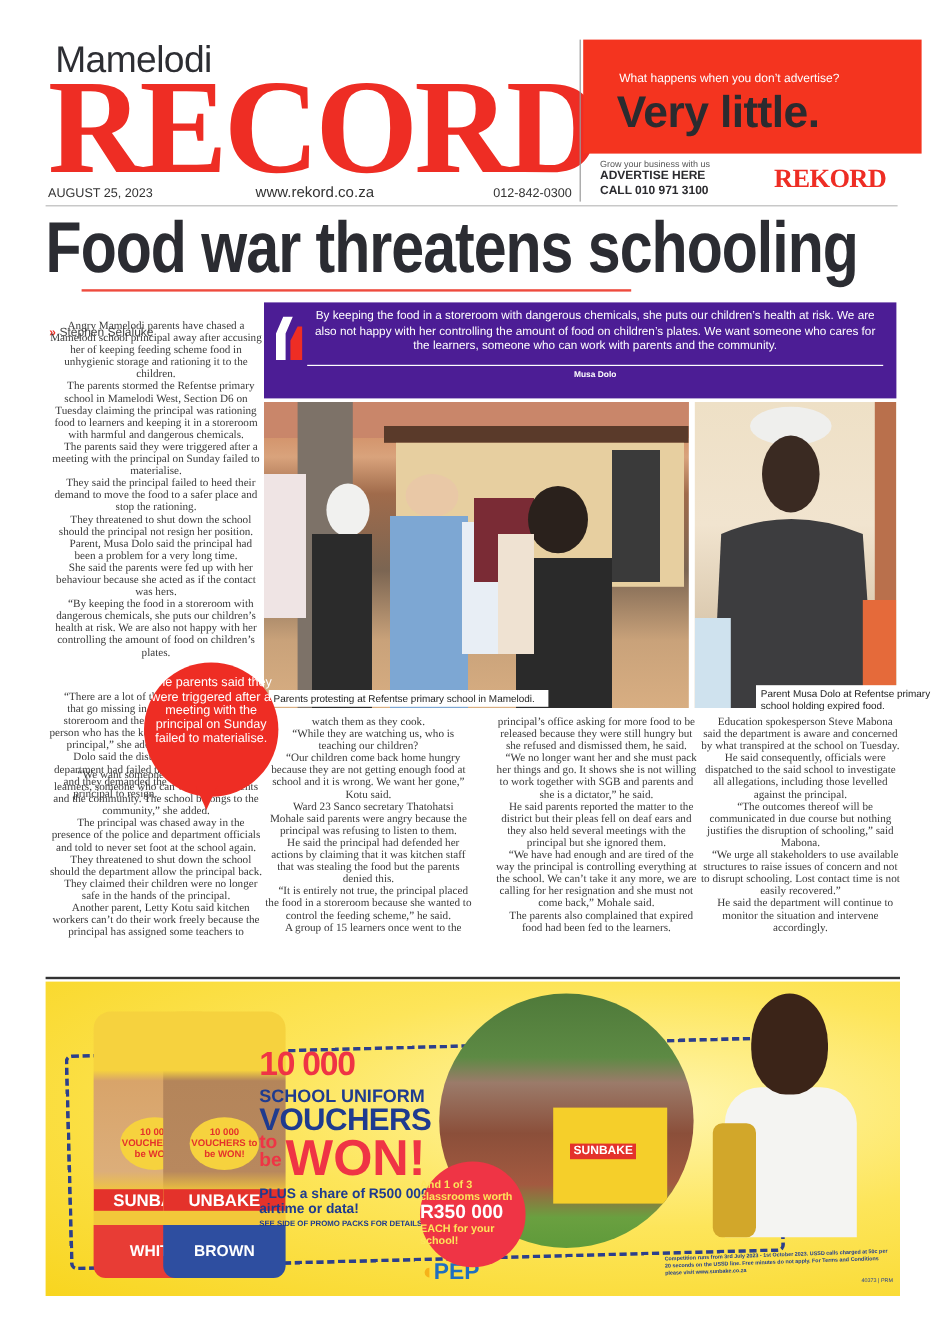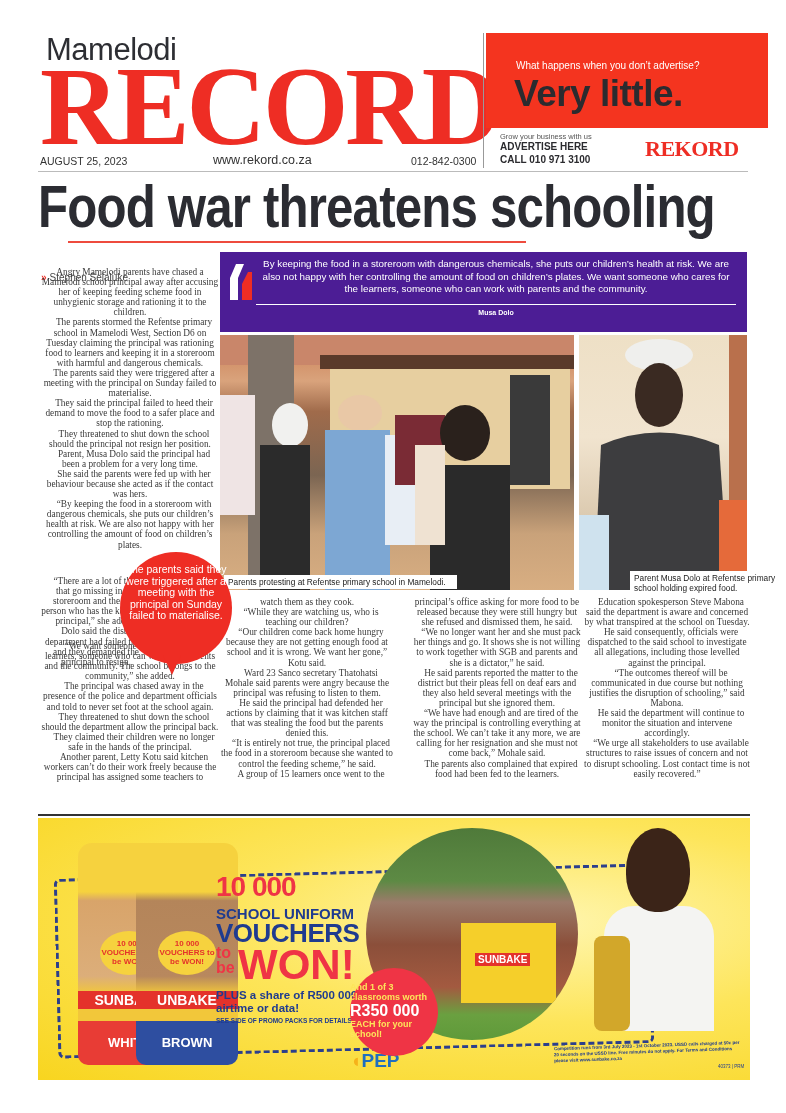--- a/index.html
+++ b/index.html
@@ -215,22 +215,22 @@
   <p style="text-indent:0;">principal’s office asking for more food to be released because they were still hungry but she refused and dismissed them, he said.</p>
   <p>“We no longer want her and she must pack her things and go. It shows she is not willing to work together with SGB and parents and she is a dictator,” he said.</p>
   <p>He said parents reported the matter to the district but their pleas fell on deaf ears and they also held several meetings with the principal but she ignored them.</p>
   <p>“We have had enough and are tired of the way the principal is controlling everything at the school. We can’t take it any more, we are calling for her resignation and she must not come back,” Mohale said.</p>
   <p>The parents also complained that expired food had been fed to the learners.</p>
 </div>
 <div class="col col4">
   <p>Education spokesperson Steve Mabona said the department is aware and concerned by what transpired at the school on Tuesday.</p>
   <p>He said consequently, officials were dispatched to the said school to investigate all allegations, including those levelled against the principal.</p>
   <p>“The outcomes thereof will be communicated in due course but nothing justifies the disruption of schooling,” said Mabona.</p>
+  <p>“We urge all stakeholders to use available structures to raise issues of concern and not to disrupt schooling. Lost contact time is not easily recovered.”</p>
   <p>He said the department will continue to monitor the situation and intervene accordingly.</p>
-  <p>“We urge all stakeholders to use available structures to raise issues of concern and not to disrupt schooling. Lost contact time is not easily recovered.”</p>
 </div>
 
 <div class="adrule"></div>
 <div class="bottomad">
   <div class="scribble"></div>
 
   <div class="bread bread-white">
     <div class="bread-badge">10 000 VOUCHERS to be WON!</div>
     <div class="bread-label bread-brand">SUNBAKE</div>
     <div class="bread-label bread-type">WHITE</div>

